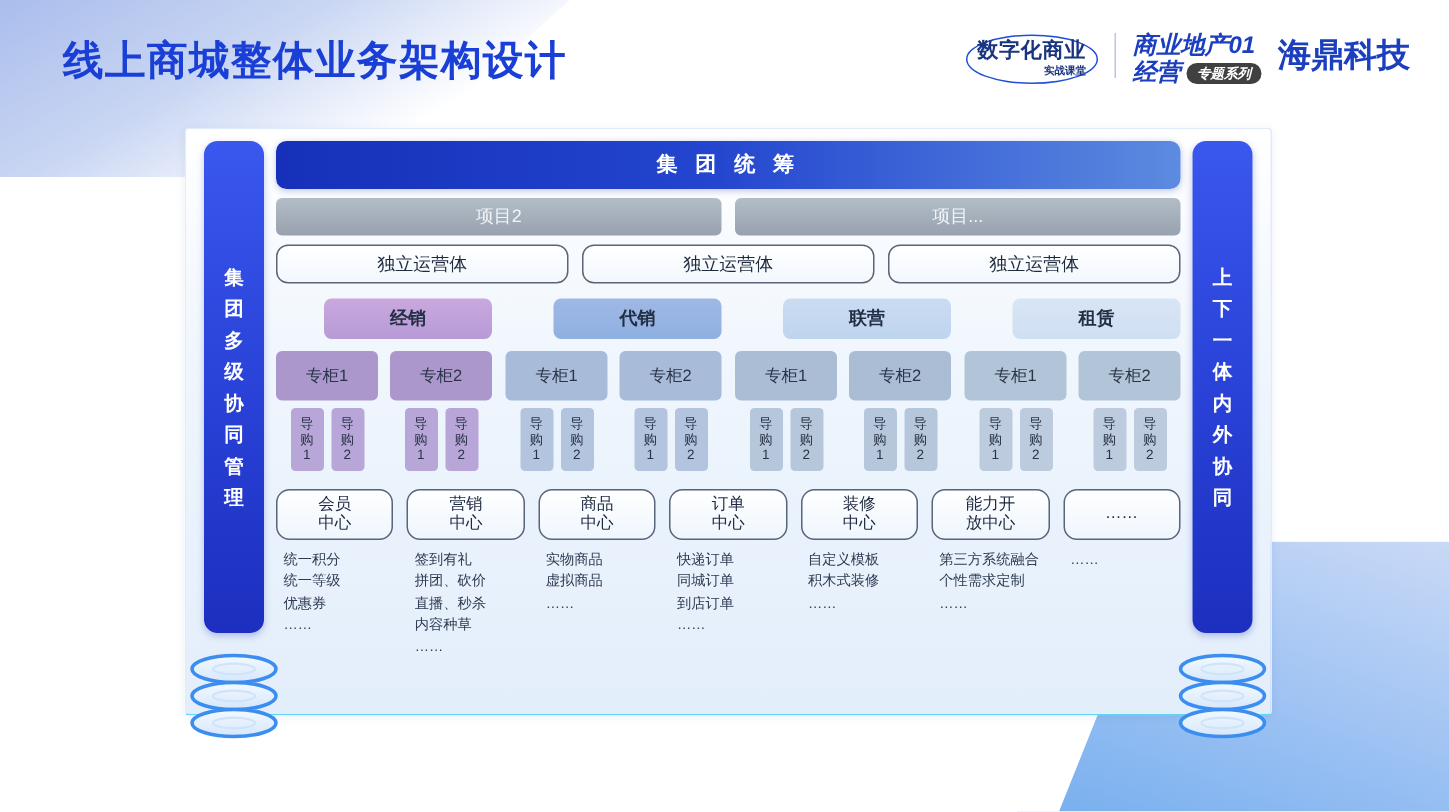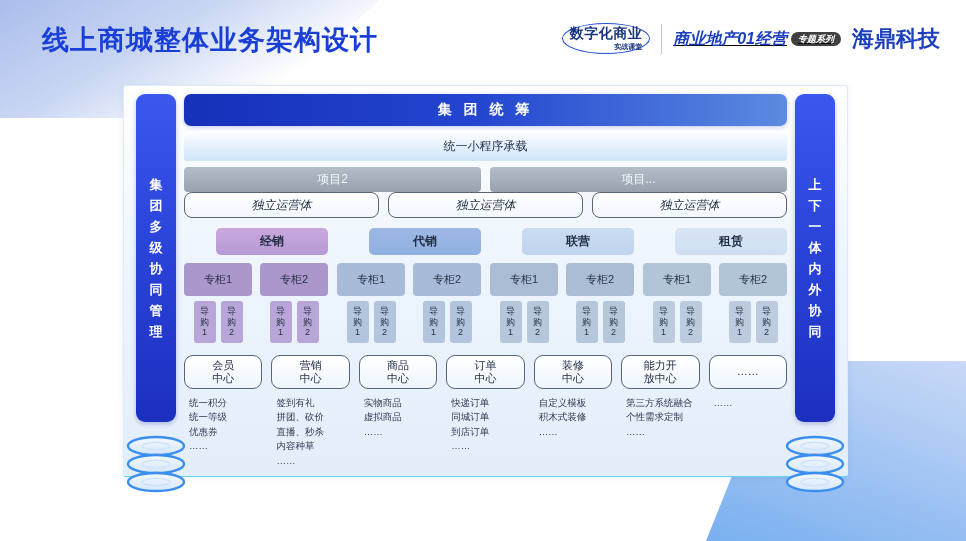--- a/index.html
+++ b/index.html
@@ -24,34 +24,34 @@
   }
 
   
   .page-title{
     position:absolute;left:42px;top:22px;z-index:3;
     font-size:27px;font-weight:bold;color:#1a3fd6;letter-spacing:1px;
     white-space:nowrap;
   }
   .brandbar{
     position:absolute;right:26px;top:22px;z-index:3;
-    display:flex;align-items:center;gap:11px;
+    display:flex;gap:11px;
   }
   .brand-a{
     position:relative;display:flex;flex-direction:column;align-items:center;
     padding:3px 8px 4px;border-radius:22px/18px;
   }
   .brand-a .oval{
     position:absolute;left:0;top:1px;right:0;bottom:2px;
     border:1.6px solid #1f4fd8;border-radius:50%/50%;
   }
   .brand-a .l1{font-size:14px;font-weight:bold;color:#19357f;letter-spacing:.5px;position:relative;}
   .brand-a .l2{font-size:7px;font-weight:bold;color:#19357f;position:relative;align-self:flex-end;margin-top:-1px;}
   .brand-div{width:1px;height:30px;background:#bcc7dd;}
-  .brand-b{display:flex;flex-direction:row;line-height:1.12;text-decoration:underline;}
+  .brand-b{display:flex;flex-direction:column;line-height:1.12;}
   .brand-b .r1{font-size:16px;font-weight:bold;color:#1b3fbe;font-style:italic;letter-spacing:0px;}
   .brand-b .r2{display:flex;align-items:center;gap:4px;}
   .brand-b .r2 .txt{font-size:16px;font-weight:bold;color:#1b3fbe;font-style:italic;}
   .brand-b .r2 .pill{
     background:#404040;color:#fff;font-size:9px;font-weight:bold;
     padding:2px 7px;border-radius:9px;font-style:italic;
   }
   .brand-c{font-size:22px;font-weight:bold;color:#1b3fbe;letter-spacing:0px;}
 
   
@@ -98,21 +98,21 @@
   }
 
   .row{display:flex;gap:9px;}
   .proj-row{margin-top:6px;}
   .proj{
     flex:1;height:25px;border-radius:4px;
     background:linear-gradient(180deg,#b2bdc8 0%,#97a2ae 100%);
     color:#f1f5f9;font-size:12px;
     display:flex;align-items:center;justify-content:center;
   }
-  .ind-row{margin-top:0;font-style:italic;}
+  .ind-row{margin-top:6px;}
   .ind{
     flex:1;height:24px;border-radius:8px;
     background:linear-gradient(180deg,#ffffff 0%,#f2f8fe 100%);
     border:1px solid #5b6577;color:#1e2a3d;font-size:12px;
     display:flex;align-items:center;justify-content:center;
   }
 
   .chan-row{margin-top:10px;}
   .chan{
     flex:1;height:27px;border-radius:5px;
@@ -223,21 +223,20 @@
       <ellipse cx="36" cy="32" rx="28" ry="9" fill="url(#dbtop)" stroke="#3b8ef0" stroke-width="2.4"></ellipse>
       <ellipse cx="36" cy="32" rx="14" ry="3.6" fill="none" stroke="#cfe3fa" stroke-width="1.4"></ellipse>
       <ellipse cx="36" cy="50" rx="28" ry="9" fill="url(#dbtop)" stroke="#3b8ef0" stroke-width="2.4"></ellipse>
       <ellipse cx="36" cy="50" rx="14" ry="3.6" fill="none" stroke="#cfe3fa" stroke-width="1.4"></ellipse>
     </g>
   </svg>
 
   <div class="content">
 
     <div class="topbar">集 团 统 筹</div>
-    <div class="subbar">统一小程序承载</div>
 
     <div class="row proj-row" id="proj-row">
         <div class="proj">项目2</div>
         <div class="proj">项目...</div>
       </div>
     <div class="row ind-row" id="ind-row">
         <div class="ind">独立运营体</div>
         <div class="ind">独立运营体</div>
         <div class="ind">独立运营体</div>
       </div>

